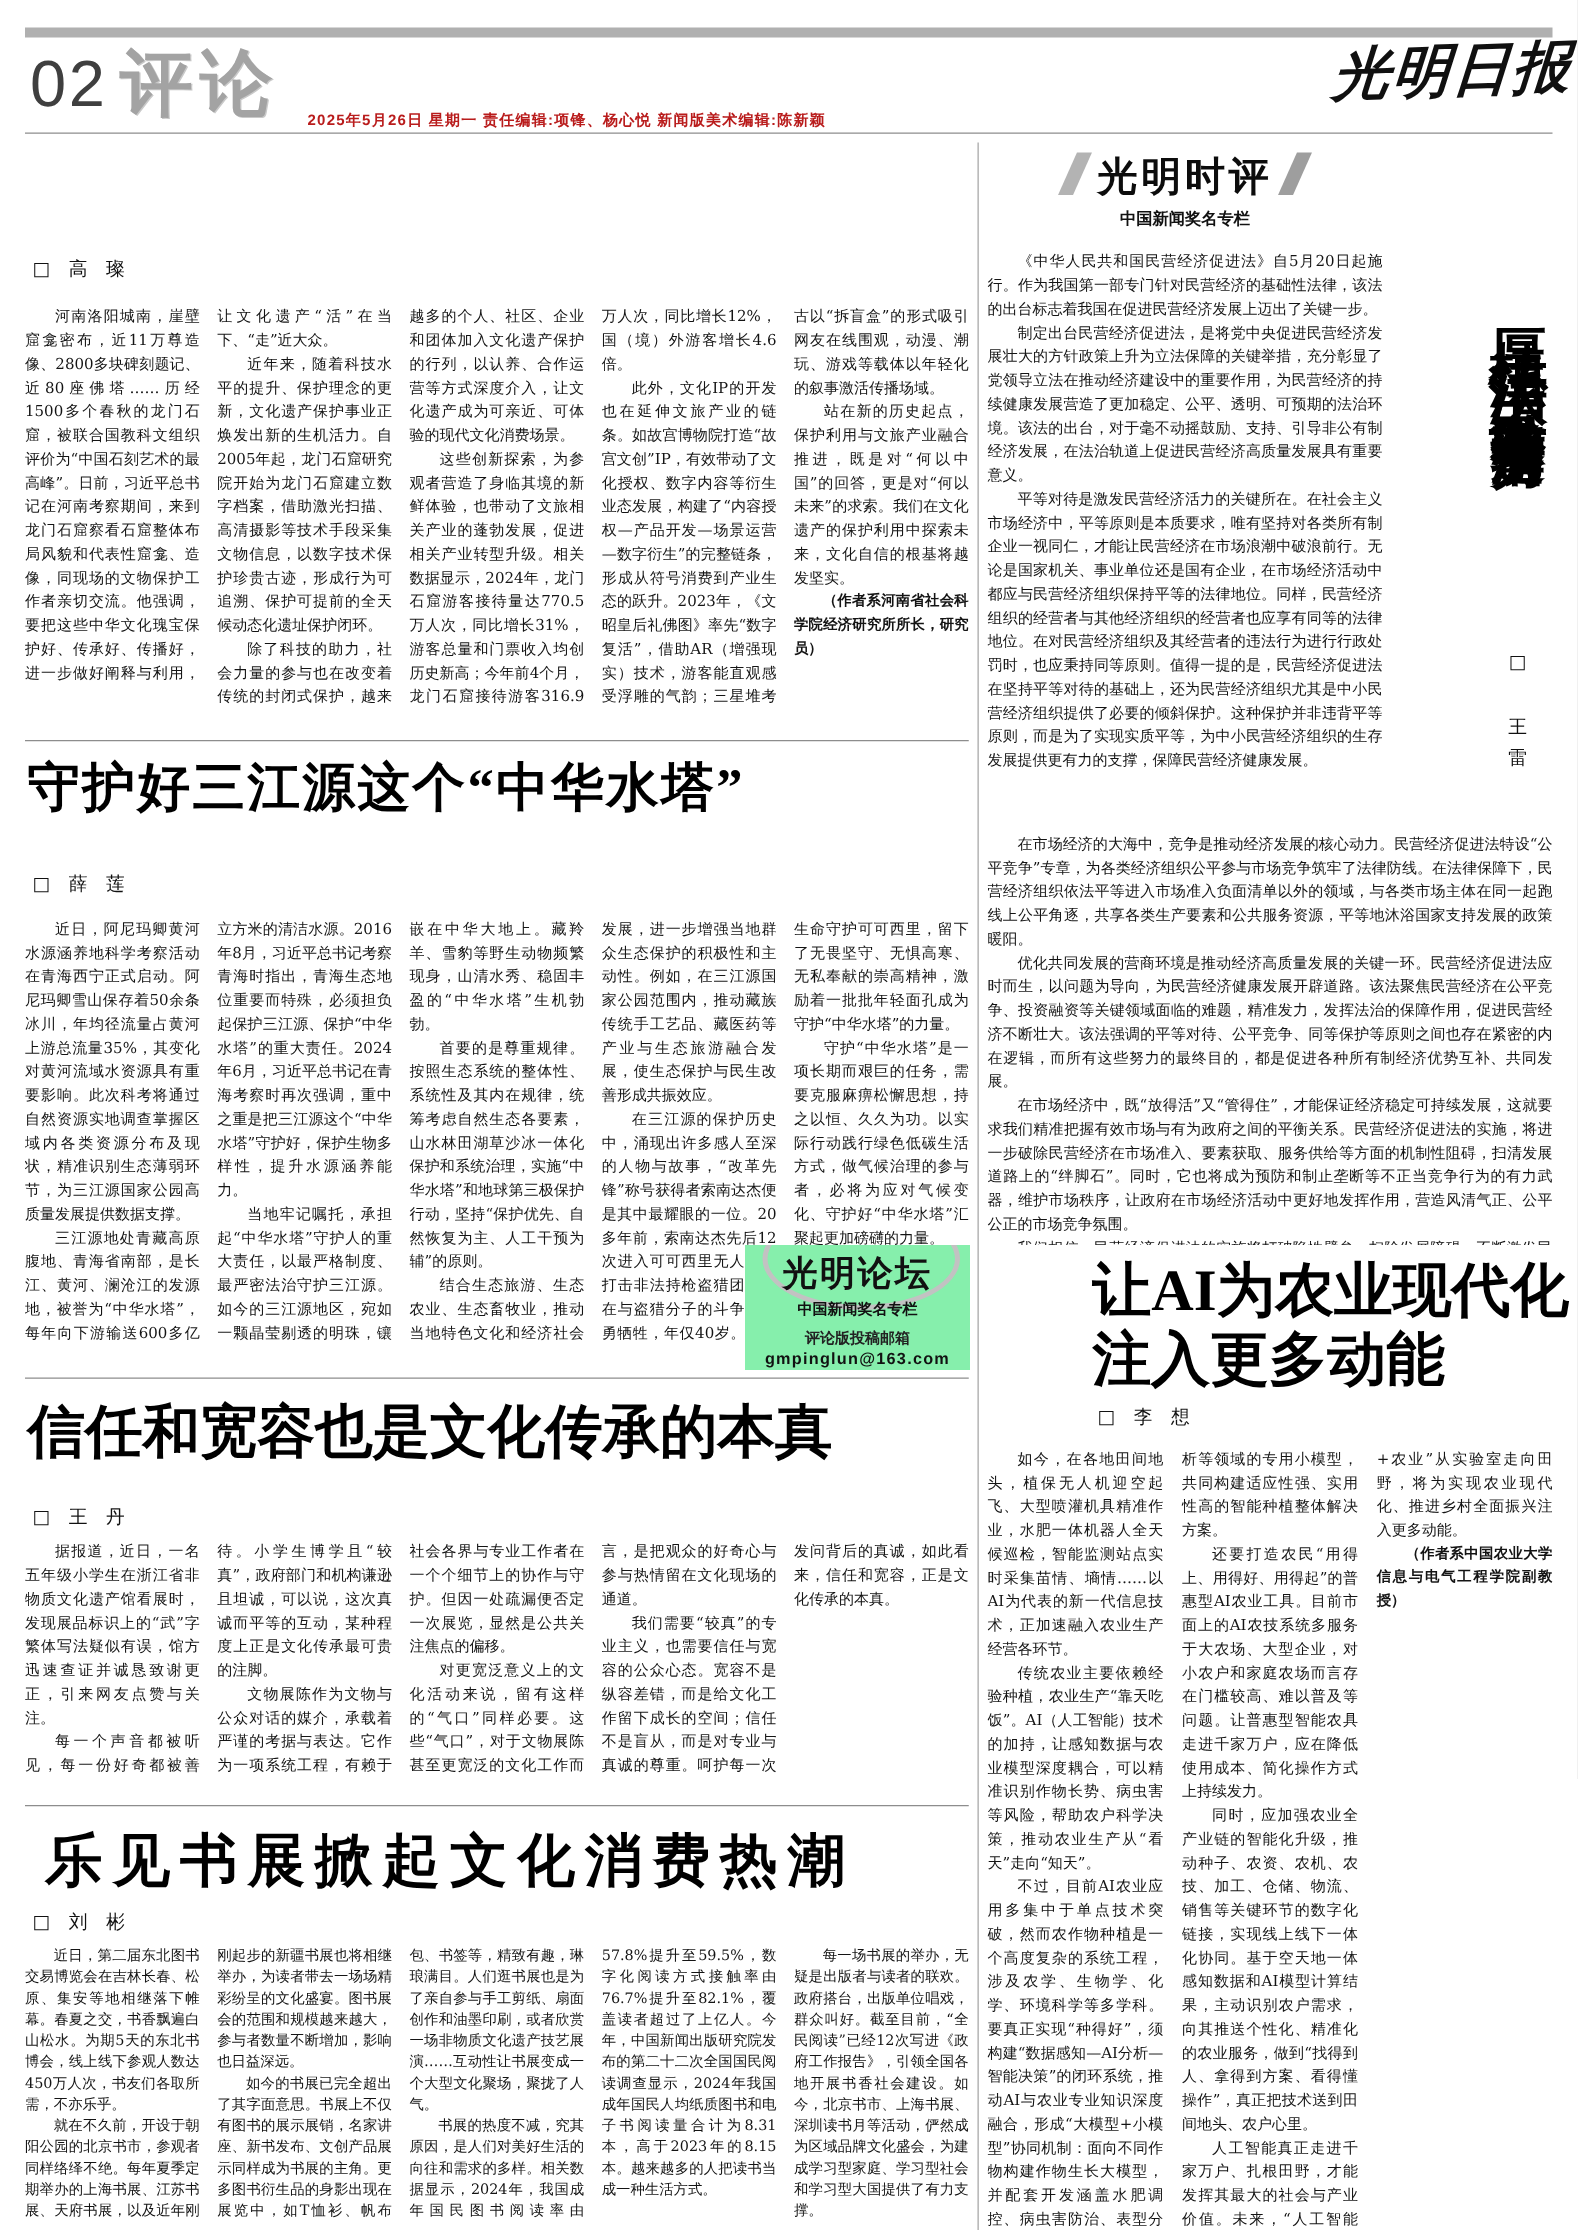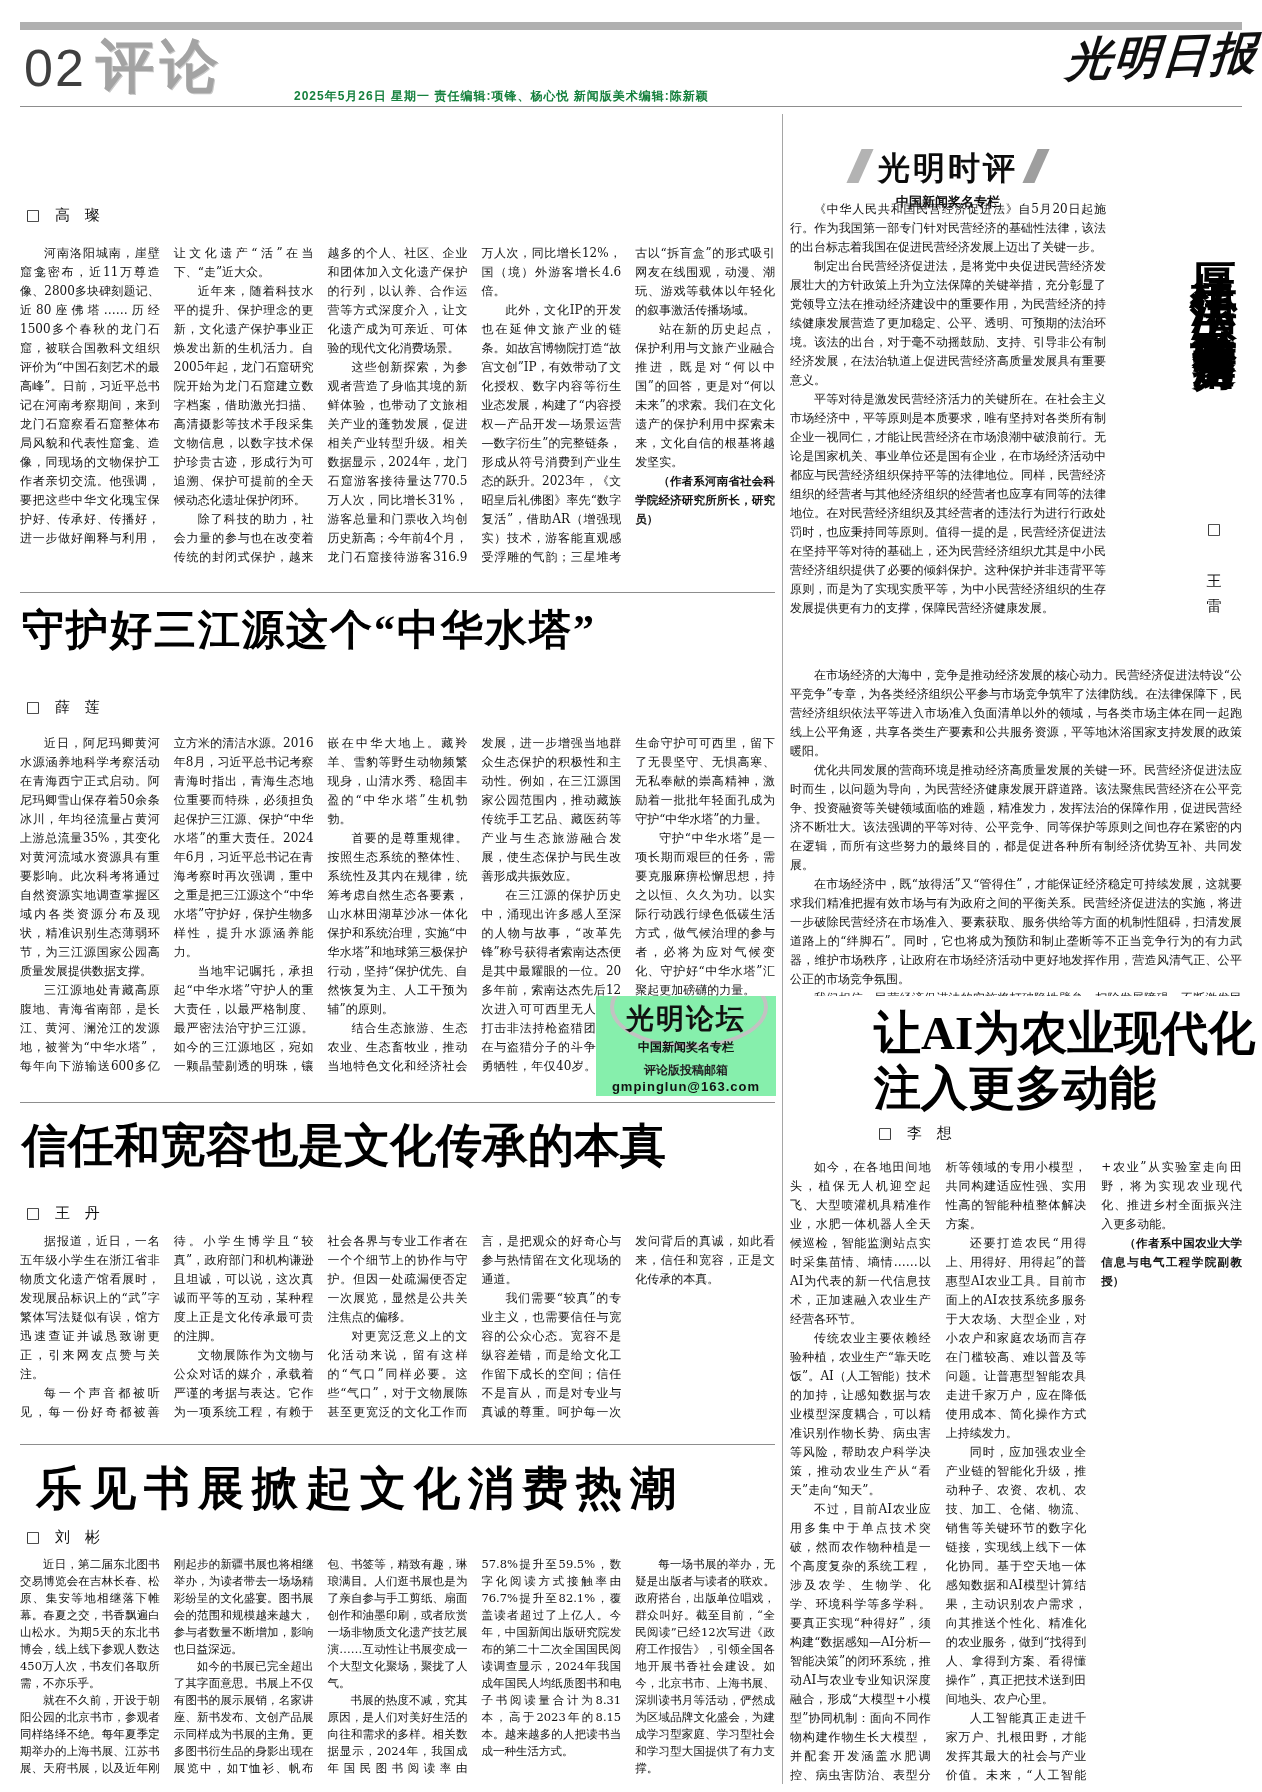--- a/index.html
+++ b/index.html
@@ -7,34 +7,34 @@
         font-family:"DejaVu Serif","Liberation Serif",serif;color:#111;}
   .hrule{position:absolute;height:1px;background:#8d8d8d;}
   .vrule{position:absolute;width:1px;background:#a5a5a5;}
   
   .topbar{position:absolute;left:20px;top:22px;width:1222px;height:8px;background:#b0b0b0;}
   .pageno{position:absolute;left:24px;top:38px;font-family:"Liberation Sans",sans-serif;
           font-size:52px;font-weight:400;color:#3f3f3f;letter-spacing:2px;}
   .section-title{position:absolute;left:96px;top:28px;font-weight:900;font-size:58px;color:#a3a3a3;
           letter-spacing:6px;font-family:"Liberation Serif",serif;text-shadow:1px 1px 0 #c9c9c9;}
   .dateline{position:absolute;left:246px;top:88px;font-family:"Liberation Sans",sans-serif;
-          font-size:12px;font-weight:700;color:#15803d;letter-spacing:1px;margin-left:48px;}
+          font-size:12px;font-weight:700;color:#b91c1c;letter-spacing:1px;}
   .masthead{position:absolute;left:1066px;top:26px;font-size:46px;font-style:italic;font-weight:700;
           font-family:"DejaVu Serif",serif;transform:rotate(-2deg) skewX(-6deg);letter-spacing:2px;color:#101010;}
   
   .headline{position:absolute;font-weight:900;color:#000;font-family:"Liberation Serif","DejaVu Serif",serif;white-space:nowrap;}
   .byline{position:absolute;font-size:15px;letter-spacing:5px;color:#111;text-align:center;}
   
   .cols{position:absolute;font-size:12px;line-height:19px;text-align:justify;overflow:hidden;color:#141414;}
   .cols p{margin:0;text-indent:2em;}
   .cols p.attr{font-family:"Liberation Sans",sans-serif;font-weight:700;font-size:11.5px;}
   .c5{column-count:5;column-gap:14px;column-fill:auto;}
   .c3{column-count:3;column-gap:15px;column-fill:auto;}
   
-  .sp-wrap{position:absolute;left:790px;top:120px;width:316px;text-align:center;margin-top:27px;}
+  .sp-wrap{position:absolute;left:790px;top:120px;width:316px;text-align:center;}
   .sp-logo{display:inline-block;position:relative;font-family:"Liberation Sans",sans-serif;
            font-weight:900;font-size:32px;letter-spacing:3px;color:#0c0c0c;padding:0 26px;}
   .sp-logo .slash{position:absolute;top:2px;width:12px;height:34px;background:#b3b3b3;transform:skewX(-24deg);}
   .sp-logo .slash.l{left:2px;}
   .sp-logo .slash.r{right:2px;background:#9e9e9e;}
   .sp-sub{margin-top:2px;font-family:"Liberation Sans",sans-serif;font-weight:700;font-size:13px;color:#111;}
   
   .vhead{position:absolute;left:1098px;top:122px;width:148px;height:548px;writing-mode:vertical-rl;}
   .vh-col{display:inline-block;font-family:"Liberation Serif",serif;font-weight:900;color:#000;}
   .vh-b{font-size:47px;margin-top:104px;margin-left:6px;letter-spacing:8px;}

